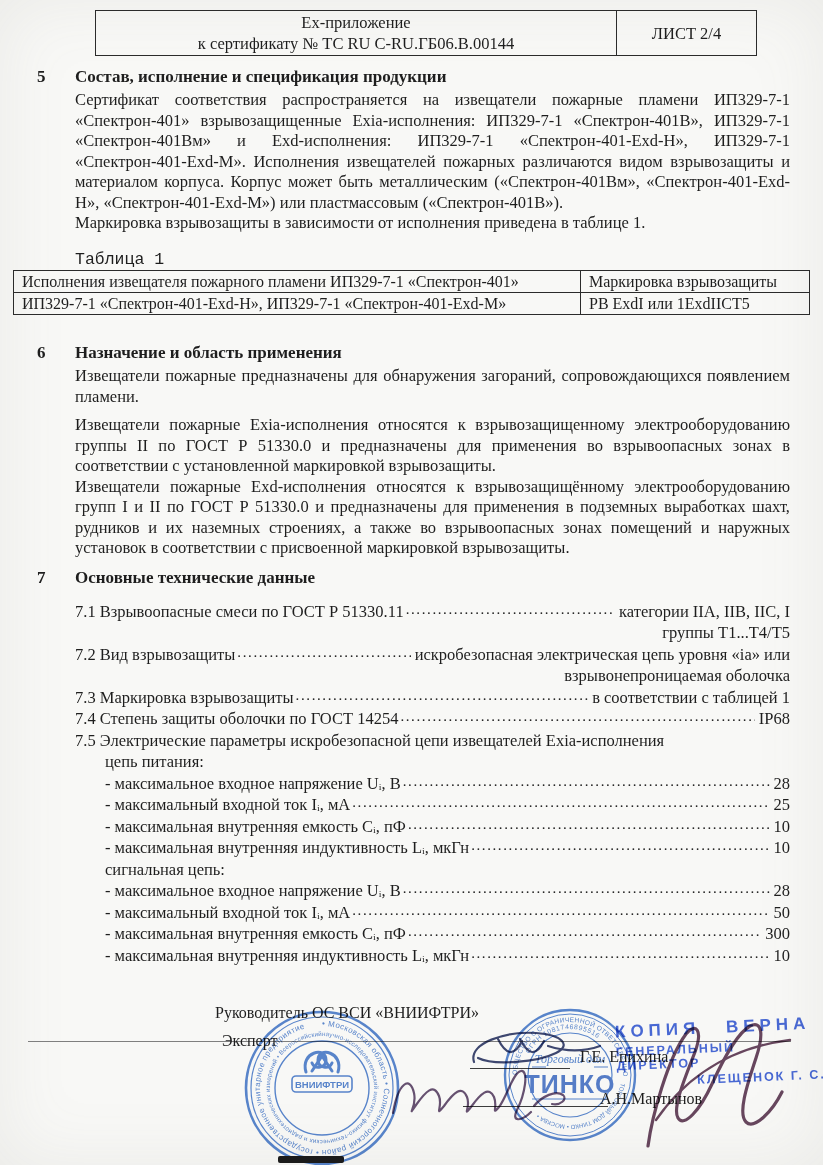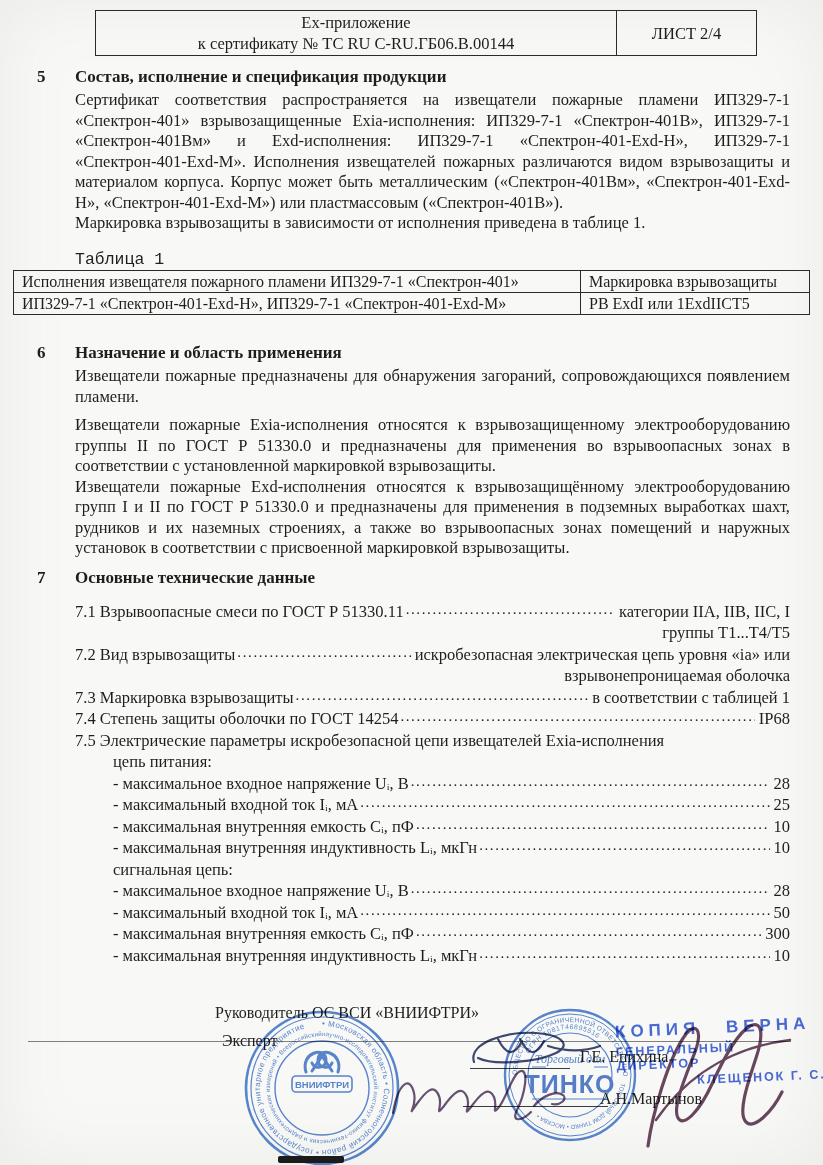--- a/index.html
+++ b/index.html
@@ -22,21 +22,21 @@
   .gap6{height:6px;}
   .gap8{height:8px;}
   .caption{margin-left:38px;font-size:16.5px;line-height:20px;font-family:Liberation Mono, monospace;}
   
   .spec-table{border-collapse:collapse;margin-left:-24px;width:797px;font-size:16px;table-layout:fixed;}
   .spec-table td{border:1.4px solid #2b2b2b;padding:0 8px;line-height:21px;height:21px;white-space:nowrap;overflow:hidden;}
   .spec-table .c2{width:212px;text-align:left;}
   
   .tech-rows{margin-left:38px;font-size:16.5px;margin-top:4px;}
   .tech-row{display:flex;align-items:flex-start;line-height:21.5px;}
-  .tech-row.ind{margin-left:38px;}
+  .tech-row.ind{margin-left:30px;}
   .tech-label{white-space:nowrap;}
   .tech-dots{flex:1;position:relative;overflow:hidden;align-self:stretch;margin:0 2px;}
   .tech-dots::after{
     content:"............................................................................................................................................................";
     position:absolute;left:0;bottom:2px;letter-spacing:1.6px;white-space:nowrap;color:#222;font-size:15px;
   }
   .tech-value{white-space:nowrap;padding-left:2px;}
   .tech-cont{text-align:right;line-height:21.5px;}
   
   .ruleline{position:absolute;left:28px;top:1041px;width:763px;height:1px;background:#6a6a6a;opacity:.85;}

